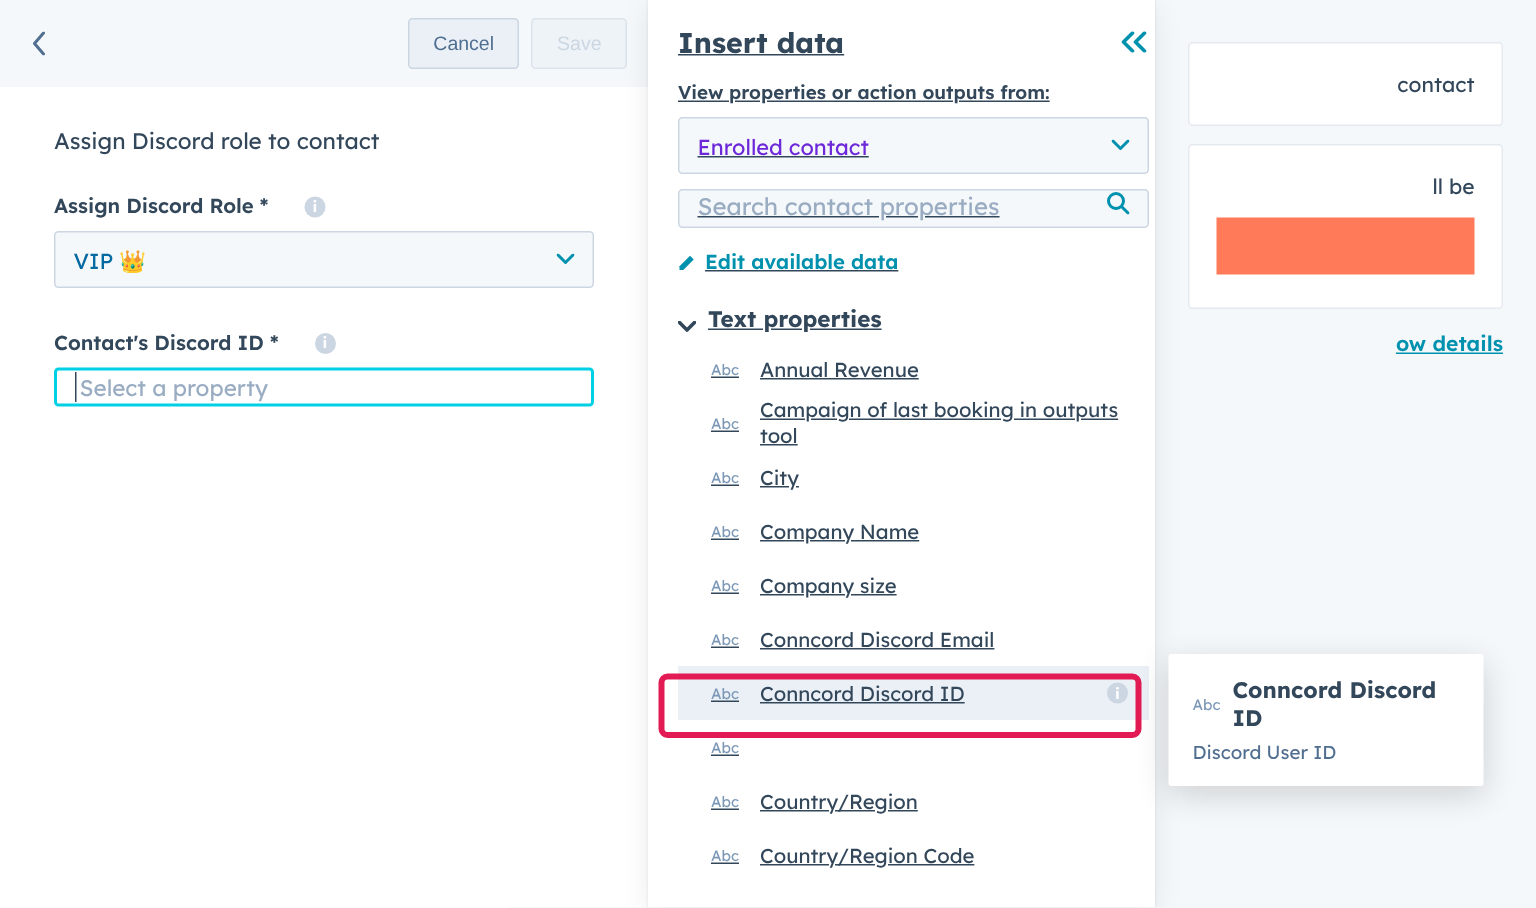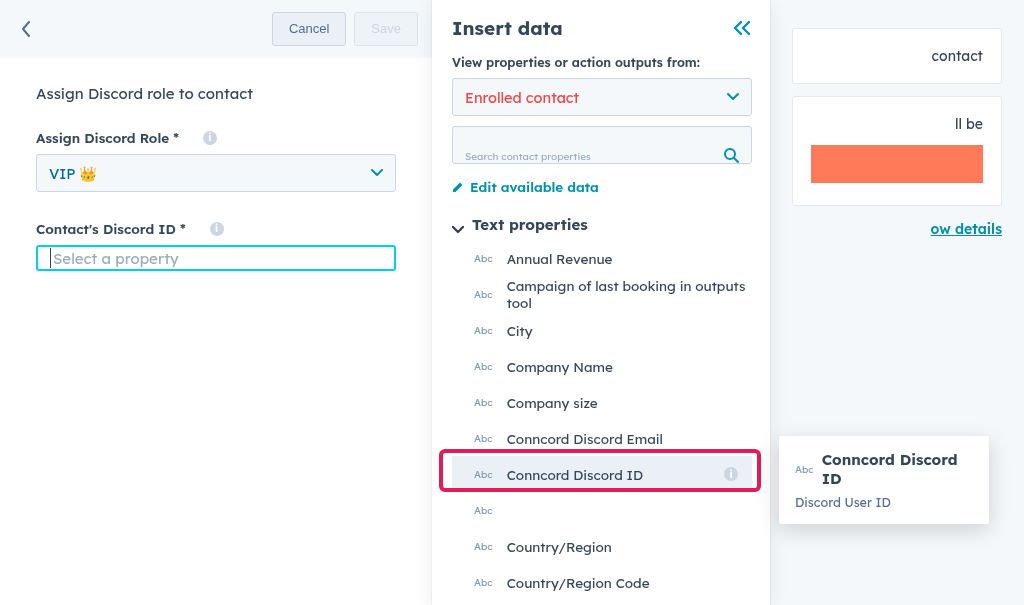--- a/index.html
+++ b/index.html
@@ -123,52 +123,53 @@
   }
 
   
   .flyout {
     position: absolute;
     left: 432px; top: 0;
     width: 338px;
     height: 605px;
     background: #fff;
     box-shadow: 0 0 0 1px rgba(0,0,0,.03), 0 4px 18px rgba(0,0,0,.08);
-    padding: 16px 18px 0 20px;
+    padding: 16px 4px 0 20px;
     overflow: hidden;
+    text-decoration: underline;
   }
   .flyout-header {
     display: flex; align-items: center; justify-content: space-between;
     margin-bottom: 14px;
   }
   .flyout-title {
     font-size: 19px; font-weight: 700; color: #33475b;
   }
   .collapse-icon { color: #0091ae; cursor: pointer; font-weight: 700; font-size: 18px;}
   .flyout-sub {
     font-size: 12.5px; color: #33475b; font-weight: 600; margin-bottom: 8px;
   }
   .flyout-select {
     width: 100%; height: 38px;
     border: 1px solid #cbd6e2; border-radius: 3px;
     background: #f5f8fa;
     display: flex; align-items: center;
     padding: 0 12px;
-    font-size: 14.5px; color: #ef4444;
+    font-size: 14.5px; color: #6d28d9;
     margin-bottom: 10px;
     position: relative;
     cursor: pointer;
   }
   .flyout-search {
-    width: 100%; height: 38px;
+    width: 100%; height: 26px;
     border: 1px solid #cbd6e2; border-radius: 3px;
     background: #f5f8fa;
-    display: flex; align-items: flex-end;
+    display: flex; align-items: flex-start;
     padding: 0 12px;
-    font-size: 10px; color: #99acc2;
+    font-size: 16px; color: #99acc2;
     margin-bottom: 14px;
     position: relative;
   }
   .flyout-search .mag {
     position: absolute; right: 12px; color: #0091ae;
   }
   .edit-link {
     color: #0091ae; font-size: 13.5px; font-weight: 600;
     display: flex; align-items: center; gap: 6px;
     margin-bottom: 20px;

